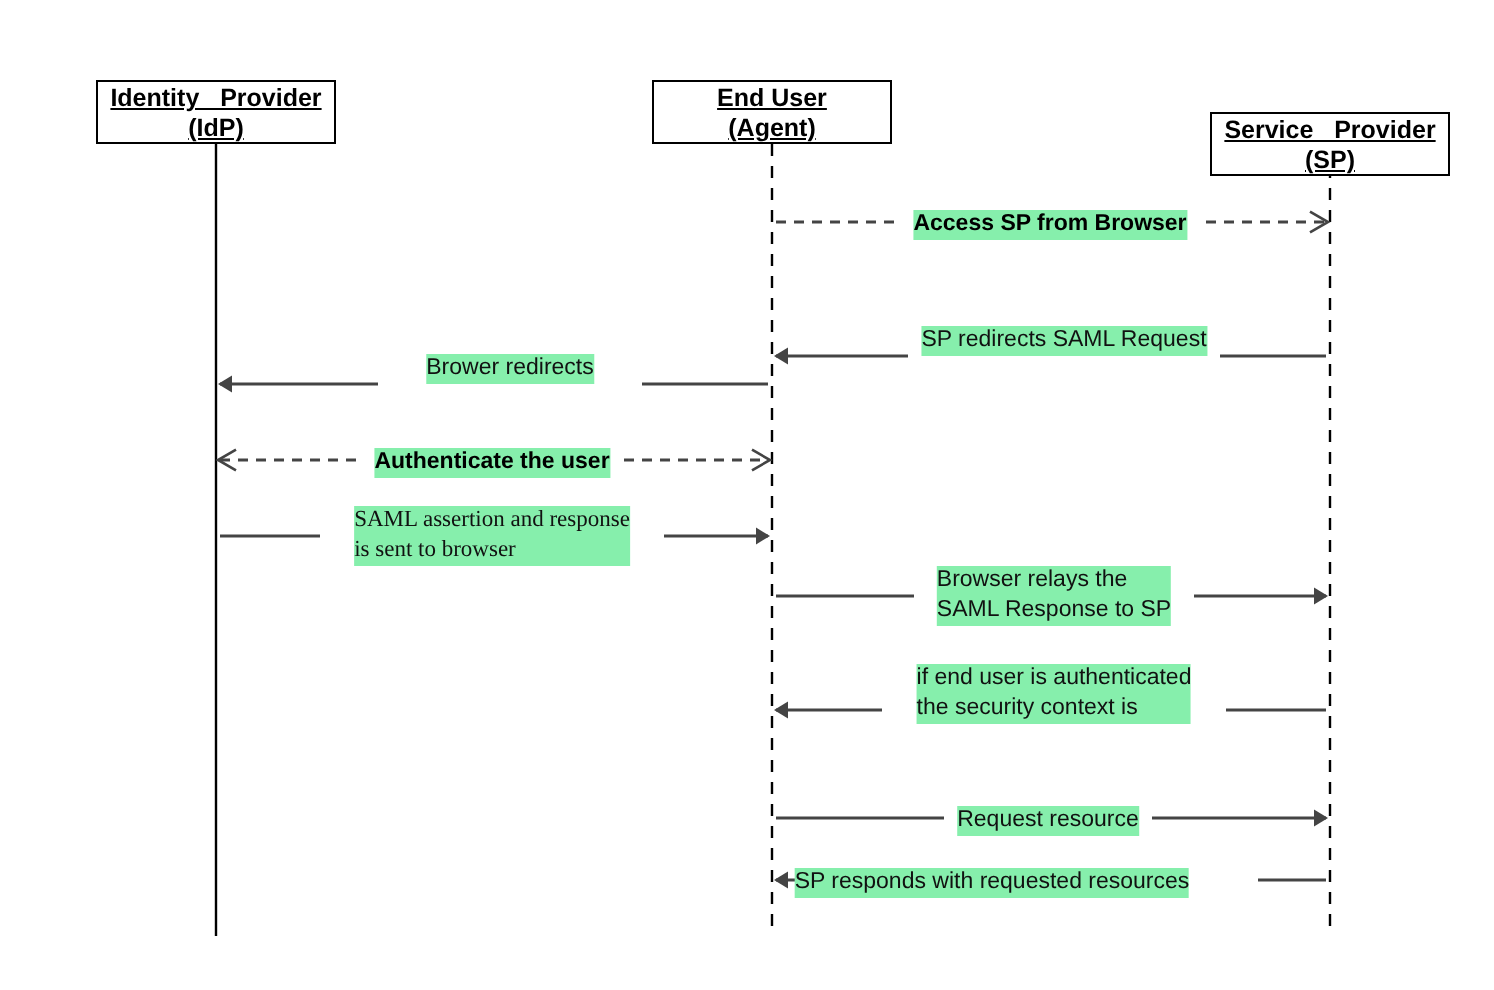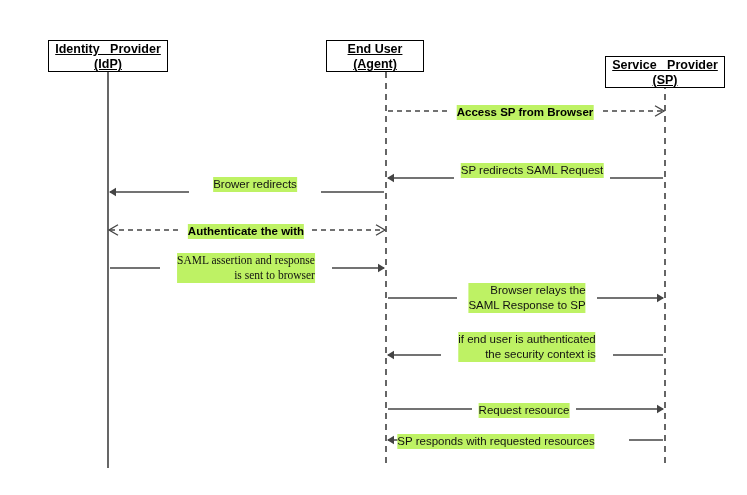--- a/index.html
+++ b/index.html
@@ -37,26 +37,26 @@
     padding-top: 1px;
     font-weight: bold;
   }
   .participant-box .pline {
     display: block;
     text-decoration: underline;
     white-space: pre;
   }
   .msg-label {
     position: absolute;
-    text-align: right;
+    text-align: left;
     font-size: 11.5px;
     line-height: 15px;
     color: #111111;
     white-space: nowrap;
-    background: #bef264;
+    background: #86efac;
     transform: translateX(-50%);
   }
   .msg-label.bold {
     font-weight: bold;
     font-size: 11.5px;
     color: #000000;
   }
   .msg-label .mline {
     display: block;
   }
@@ -96,41 +96,41 @@
       <polygon points="664,409 657,404.8 657,413.2" fill="#444444"></polygon>
       <line x1="388" y1="440" x2="409" y2="440" stroke="#444444" stroke-width="1.5"></line>
       <line x1="629" y1="440" x2="663" y2="440" stroke="#444444" stroke-width="1.5"></line>
       <polygon points="387,440 394,435.8 394,444.2" fill="#444444"></polygon>
     </svg>
   <div id="boxes">
       <div class="participant-box" style="left: 48px; top: 40px; width: 120px; height: 32px;">
         <span class="pline">Identity_ Provider</span>
         <span class="pline">(IdP)</span>
       </div>
-      <div class="participant-box" style="left: 326px; top: 40px; width: 98px; height: 32px;">
+      <div class="participant-box" style="left: 326px; top: 40px; width: 120px; height: 32px;">
         <span class="pline">End User</span>
         <span class="pline">(Agent)</span>
       </div>
       <div class="participant-box" style="left: 605px; top: 56px; width: 120px; height: 32px;">
         <span class="pline">Service_ Provider</span>
         <span class="pline">(SP)</span>
       </div>
     </div>
   <div id="labels">
       <div class="msg-label bold" style="left: 525px; top: 105px;">
         <span class="mline">Access SP from Browser</span>
       </div>
       <div class="msg-label" style="left: 532px; top: 163px;">
         <span class="mline">SP redirects SAML Request</span>
       </div>
       <div class="msg-label" style="left: 255px; top: 177px;">
         <span class="mline">Brower redirects</span>
       </div>
       <div class="msg-label bold" style="left: 246px; top: 224px;">
-        <span class="mline">Authenticate the with</span>
+        <span class="mline">Authenticate the user</span>
       </div>
       <div class="msg-label" style="left: 246px; top: 253px; font-family: Liberation Serif, serif;">
         <span class="mline">SAML assertion and response</span>
         <span class="mline">is sent to browser</span>
       </div>
       <div class="msg-label" style="left: 527px; top: 283px;">
         <span class="mline">Browser relays the</span>
         <span class="mline">SAML Response to SP</span>
       </div>
       <div class="msg-label" style="left: 527px; top: 332px;">

